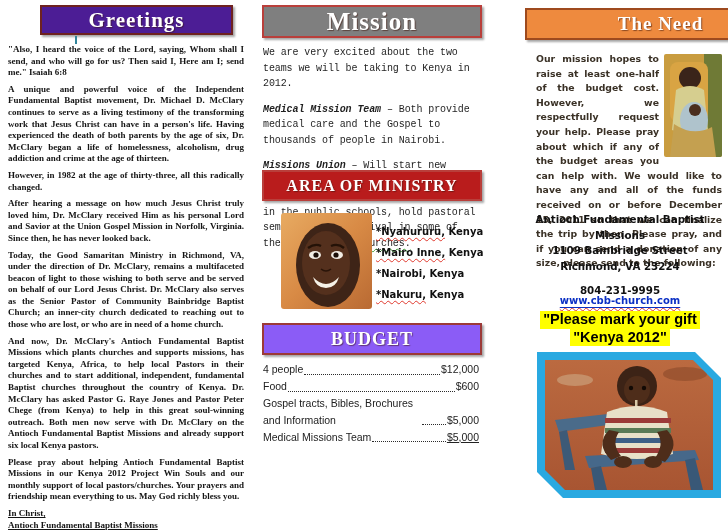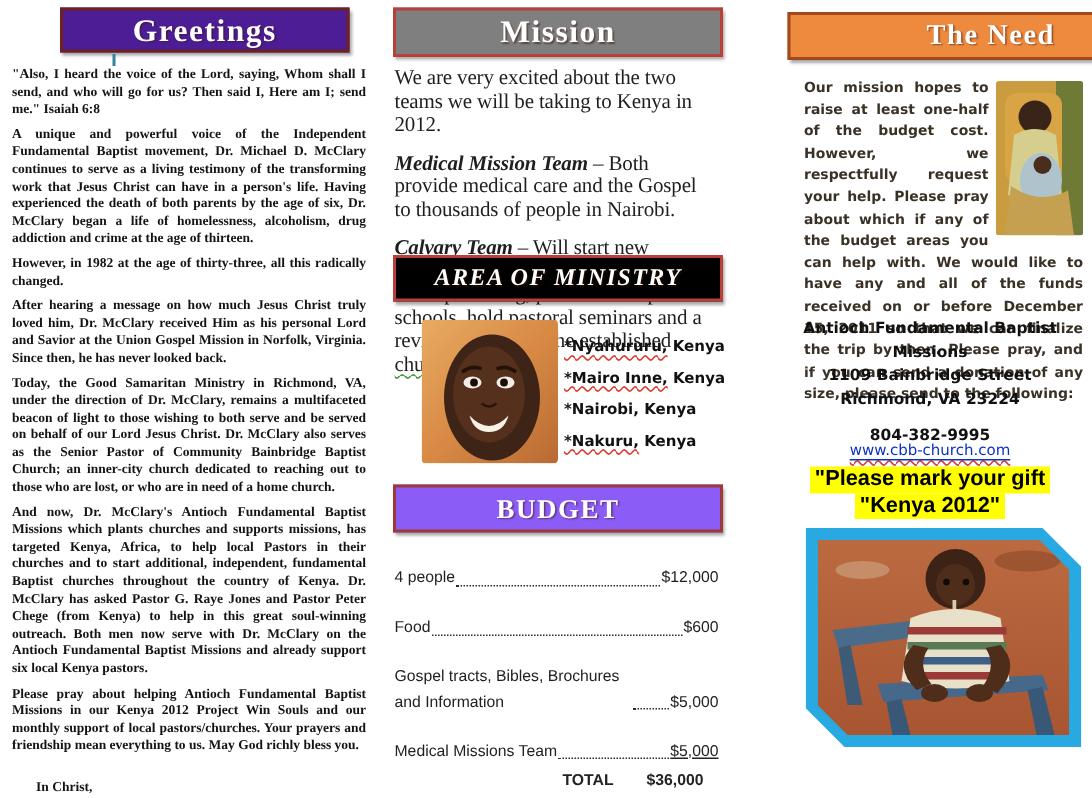--- a/index.html
+++ b/index.html
@@ -12,71 +12,71 @@
   .panel-right{left:512px;width:216px;}
 
   
   .banner{font-family:"Liberation Serif","DejaVu Serif",serif;font-weight:700;
           color:#fff;text-align:center;letter-spacing:1px;
           text-shadow:1px 1px 1px rgba(60,20,10,.55);
           box-shadow:1.5px 2px 2px rgba(0,0,0,.35);}
   .banner-greetings{margin:5px 13px 9px 32px;height:26px;line-height:26px;
           font-size:21px;background:#4c1d95;border:2px solid #6e2220;}
   .banner-mission{position:absolute;left:2px;top:5px;width:216px;height:29px;
-          line-height:29px;font-size:21px;background:#7f7f7f;border:2px solid #b93f3b;}
+          line-height:29px;font-size:25px;background:#7f7f7f;border:2px solid #b93f3b;}
   .banner-area{position:absolute;left:2px;top:170px;width:216px;height:27px;
-          line-height:27px;font-size:16px;background:#000000;border:2px solid #b93f3b;font-style:italic;}
+          line-height:27px;font-size:16px;background:#b91c1c;border:2px solid #b93f3b;}
   .banner-budget{position:absolute;left:2px;top:323px;width:216px;height:28px;
           line-height:28px;font-size:18px;background:#8b5cf6;border:2px solid #9c3a38;}
   .banner-need{position:absolute;left:13px;top:8px;width:189px;height:28px;
           line-height:28px;font-size:19px;background:#ee8a3e;border:2px solid #9e4a1e;padding-left:39px;}
 
   
   .left-text{padding:0 2px 0 0;}
   .lp{font-family:"Liberation Serif","DejaVu Serif",serif;font-weight:700;
       font-size:9px;line-height:11.6px;text-align:justify;color:#141414;
       margin:0 0 5px 0;}
-  .closing p{margin:16px;text-align:left;}
+  .closing p{margin:0;text-align:left;text-decoration:underline;}
   .caret{position:absolute;left:67px;top:36px;width:2px;height:8px;background:#31859c;}
 
   
   .mid-text{position:absolute;left:3px;top:45px;width:213px;
-      font-family:Liberation Serif, serif;font-size:14px;
+      font-family:Liberation Mono, monospace;font-size:10px;
       line-height:15.5px;color:#1f1f1f;letter-spacing:-0.1px;}
   .mid-text p{margin:0 0 10px 0;}
   .team-name{font-weight:700;font-style:italic;text-align:center;}
   .ministry-photo{position:absolute;left:21px;top:213px;width:91px;height:96px;
       border-radius:3px;overflow:hidden;}
   .loc-list{position:absolute;left:116px;top:221px;
       font-family:"DejaVu Sans",sans-serif;font-weight:700;font-size:10px;
       line-height:21px;color:#111;}
   .budget-list{position:absolute;left:3px;top:361px;width:216px;
       font-size:10.5px;line-height:16.5px;color:#222;}
   .b-row{display:flex;align-items:flex-end;margin:0 0 0.5px 0;}
-  .b-lbl{flex:0 1 auto;margin-top:16px;}
+  .b-lbl{flex:0 1 auto;}
   .b-dots{flex:1 1 10px;border-bottom:1.8px dotted #2b2b2b;margin:0 1px 3px 1px;
       min-width:8px;align-self:flex-end;}
   .b-amt{flex:0 0 auto;}
   .b-amt.u{text-decoration:underline;}
   .b-total{display:flex;justify-content:flex-end;gap:22px;font-weight:700;
       padding:2px 10px 0 0;}
 
   
   .need-body{position:absolute;left:24px;top:52px;width:186px;
       font-family:"DejaVu Sans",sans-serif;font-weight:700;font-size:9.3px;
       line-height:14.6px;text-align:justify;color:#3a3126;}
   .mother-photo{float:right;width:58px;height:103px;margin:2px 0 3px 5px;
       border-radius:2px;overflow:hidden;}
   .addr{position:absolute;left:10px;top:212px;width:196px;text-align:center;
       font-family:"DejaVu Sans",sans-serif;font-weight:700;font-size:10.3px;
       line-height:15.5px;color:#111;}
   .addr div{margin:0;}
   .addr .phone{margin-top:9px;}
   .link-row{position:absolute;left:10px;top:290px;width:196px;text-align:center;}
-  .link{font-family:"DejaVu Sans",sans-serif;font-weight:400;font-size:10px;
+  .link{font-family:"DejaVu Sans",sans-serif;font-weight:700;font-size:10px;
       color:#0b30c4;text-decoration:underline wavy #e03a2f 1px;
       text-underline-offset:3px;cursor:pointer;}
   .link .inner{text-decoration:underline solid #0b30c4;}
   .highlight-block{position:absolute;left:0px;top:311px;width:216px;text-align:center;
       font-family:"Liberation Sans",sans-serif;font-weight:700;font-size:14.5px;
       line-height:17.5px;color:#000;}
   .hl{background:#ffff00;padding:0 3px;display:inline-block;}
   .photo-frame{position:absolute;left:25px;top:352px;width:184px;height:146px;
       background:#29a9e1;
       clip-path:polygon(0 0,calc(100% - 26px) 0,100% 26px,100% 100%,26px 100%,0 calc(100% - 26px));}
@@ -109,21 +109,21 @@
       </div>
     </div>
   </section>
 
   <section class="panel panel-mid">
     <div class="banner banner-mission">Mission</div>
 
     <div class="mid-text">
       <p>We are very excited about the two teams we will be taking to Kenya in 2012.</p>
       <p><span class="team-name">Medical Mission Team</span><span> – Both provide medical care and the Gospel to thousands of people in Nairobi.</span></p>
-      <p><span class="team-name">Calvary Team</span><span> – Will start new churches, do door to door evangelism, street preaching, preach in the public schools, hold pastoral seminars and a revival in some of the established </span><span class="sq-green">churches.</span></p>
+      <p><span class="team-name">Missions Union</span><span> – Will start new churches, do door to door evangelism, street preaching, preach in the public schools, hold pastoral seminars and a revival in some of the established </span><span class="sq-green">churches.</span></p>
     </div>
 
     <div class="banner banner-area">AREA OF MINISTRY</div>
 
     <div class="ministry-photo">
       <svg viewBox="0 0 91 96" preserveAspectRatio="none">
         <defs>
           <linearGradient id="bg1" x1="0" y1="0" x2="1" y2="1">
             <stop offset="0" stop-color="#e8ab62"></stop>
               <stop offset="0.5" stop-color="#d88a45"></stop>
@@ -167,24 +167,20 @@
       <div class="b-row">
         <span class="b-lbl" style="max-width:158px">Gospel tracts, Bibles, Brochures and Information</span>
           <span class="b-dots"></span>
           <span class="b-amt">$5,000</span>
       </div>
       <div class="b-row">
         <span class="b-lbl">Medical Missions Team</span>
           <span class="b-dots"></span>
           <span class="b-amt u">$5,000</span>
       </div>
-      <div class="b-total">
-        <span>TOTAL</span>
-        <span>$36,000</span>
-      </div>
 
     </div>
   </section>
 
   <section class="panel panel-right">
     <div class="banner banner-need">The Need</div>
 
     <div class="need-body">
       <span class="mother-photo">
         <svg viewBox="0 0 58 103" preserveAspectRatio="none">
@@ -198,21 +194,21 @@
           <path d="M10 70 l-4 33 l46 0 l-4 -30 q-19 10 -38 -3z" fill="#c4a050"></path>
         </svg>
       </span>
       <span>Our mission hopes to raise at least one-half of the budget cost. However, we respectfully request your help.   Please pray about which if any of the budget areas you can help with.  We would like to have any and all of the funds received on or before December 15, 2011 so that we can finalize the trip by then.  Please pray, and if you can send a donation of any size, please send to the following:</span>
     </div>
 
     <div class="addr">
       <div>Antioch Fundamental Baptist Missions</div>
       <div>1109 Bainbridge Street</div>
       <div>Richmond, VA  23224</div>
-      <div class="phone">804-382-9995</div>
+      <div class="phone">804-231-9995</div>
     </div>
 
     <div class="link-row">
       <span class="link"><span class="inner">www.cbb-church.com</span></span>
     </div>
 
     <div class="highlight-block">
       <span class="hl">"Please mark your gift</span><br>
       <span class="hl">"Kenya 2012"</span>
     </div>

